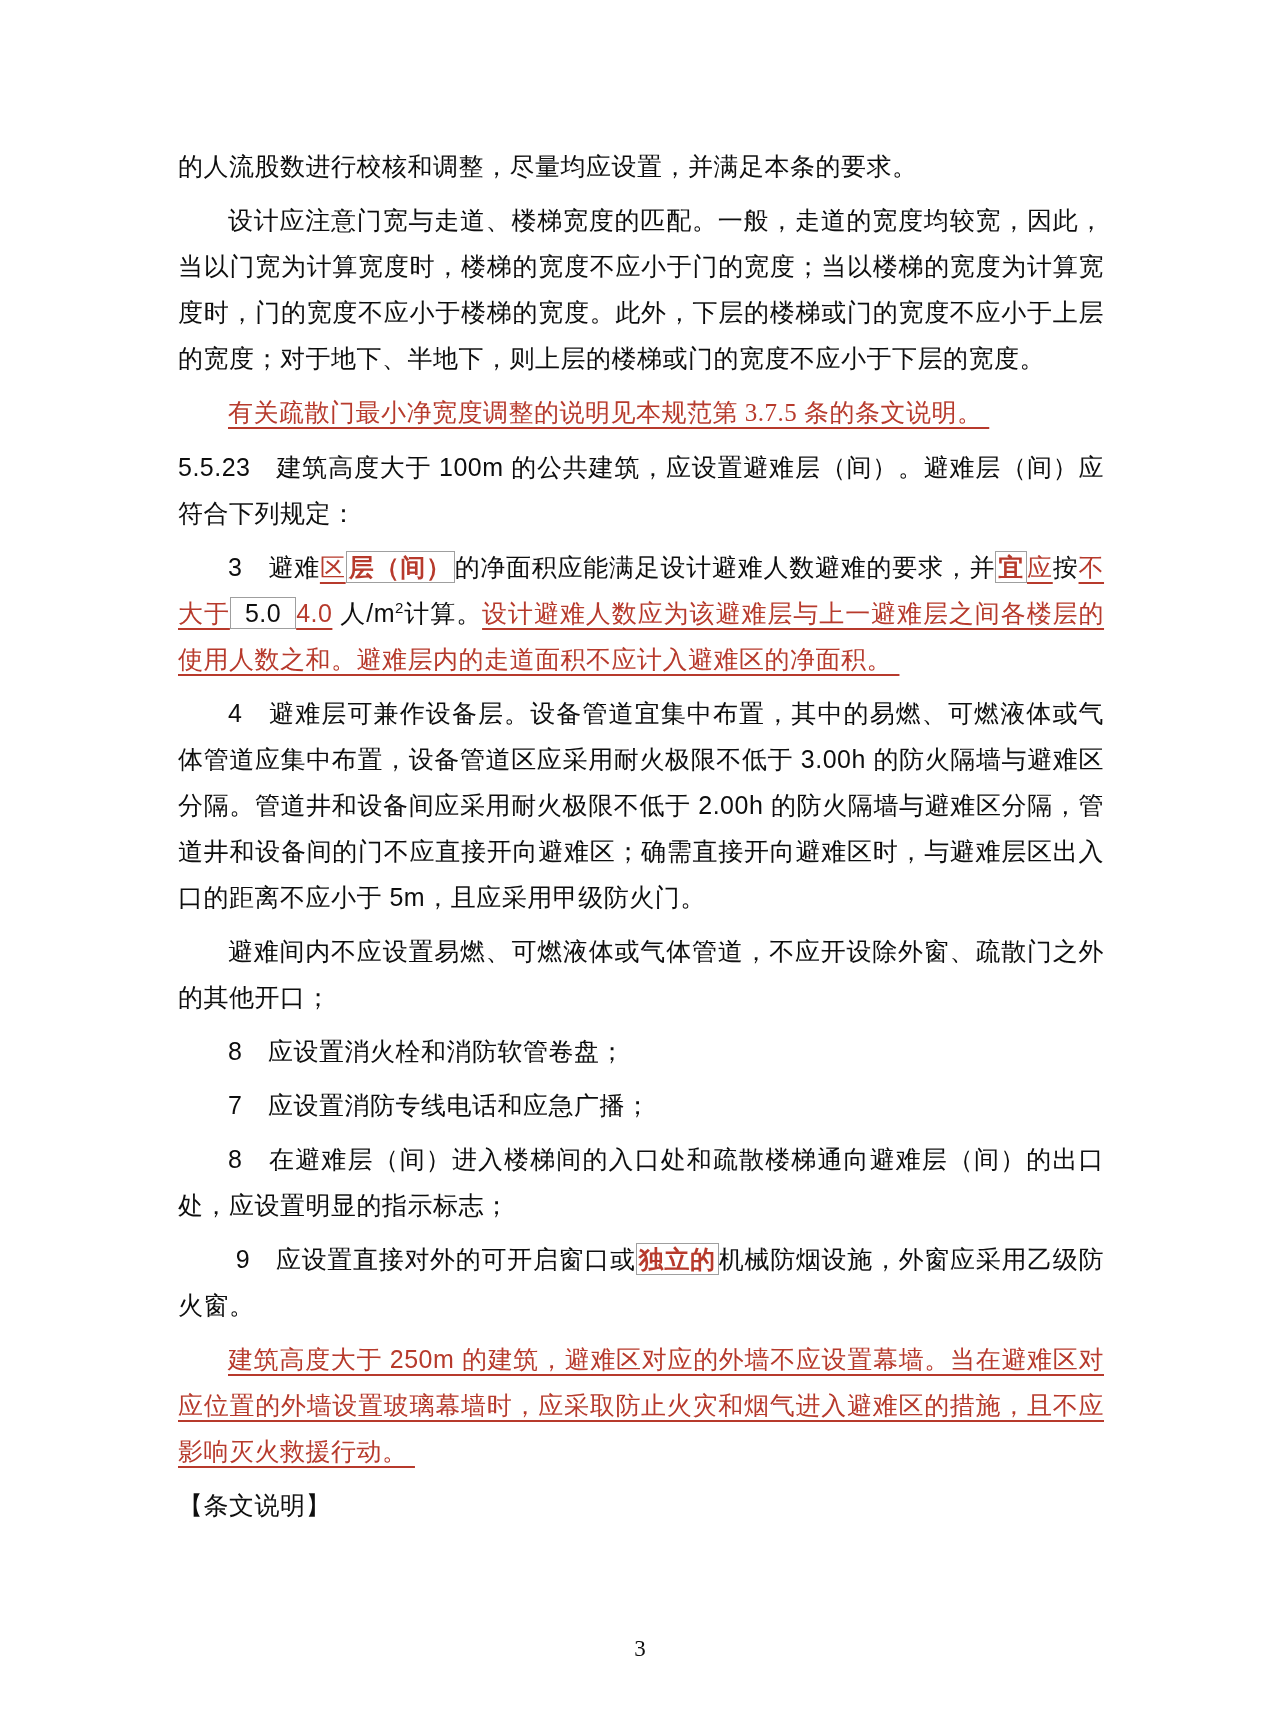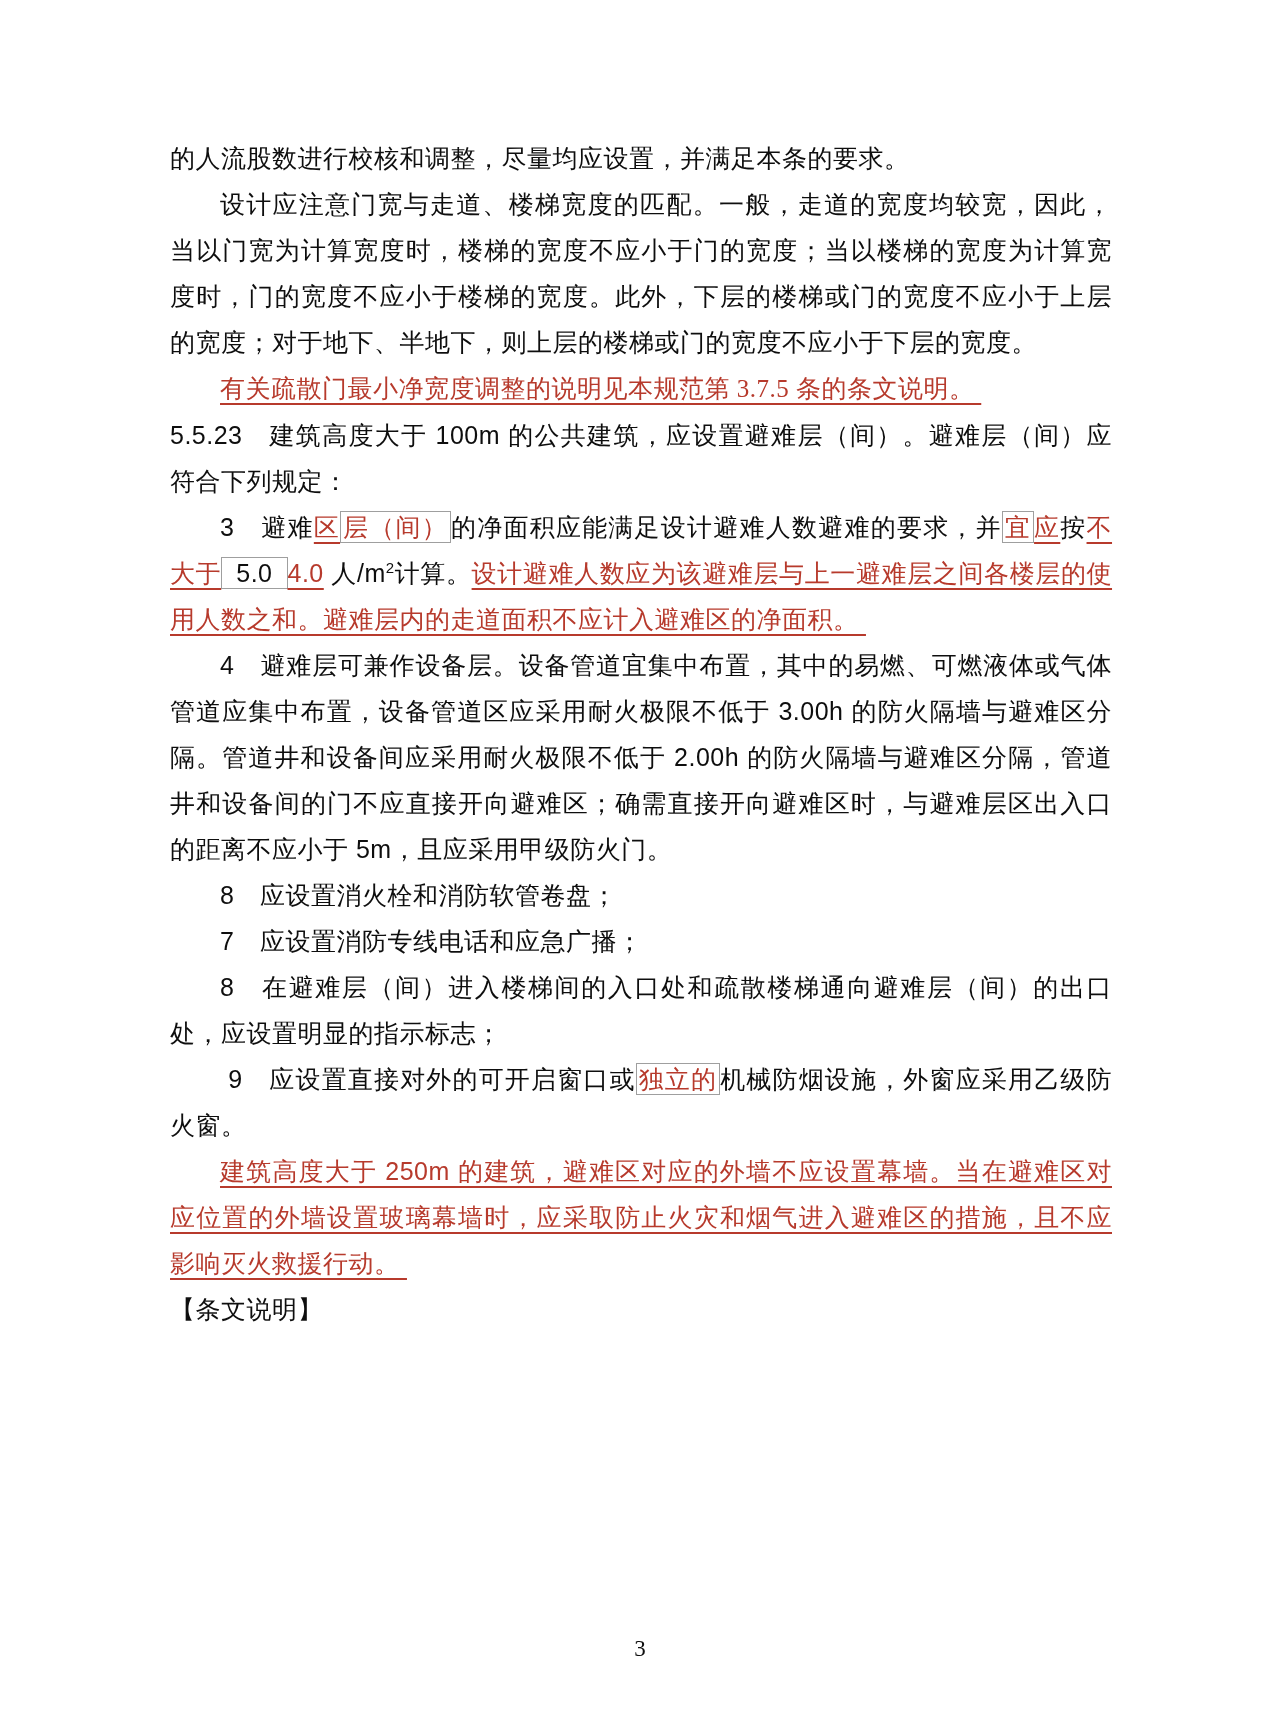--- a/index.html
+++ b/index.html
@@ -16,21 +16,21 @@
     background:var(--paper);
     overflow:hidden;
   }
   .content{
     position:absolute;
     left:170px;
     top:136px;
     width:942px;
   }
   p.para{
-    margin:0;
+    margin:8px;
     padding:0;
     font-size:25px;
     line-height:46px;
     text-align:justify;
     color:var(--ink);
     letter-spacing:0.5px;
   }
   .songti{font-family:"Liberation Serif", serif;}
   .heiti{font-family:"Liberation Sans", sans-serif;}
   .indent{text-indent:2em;}
@@ -39,20 +39,21 @@
   .run.ins{
     color:var(--red);
     text-decoration:underline;
     text-underline-offset:6px;
     text-decoration-thickness:2px;
   }
   .run.del{
     color:var(--red);
     border:1px solid var(--box);
     padding:1px 2px;
+    font-weight:bold;
   }
   .run.delDark{
     color:var(--ink);
     border:1px solid var(--box);
     padding:1px 14px;
   }
   sup.run{
     font-size:15px;
     line-height:0;
     color:var(--ink);
@@ -72,20 +73,21 @@
 <body>
 
 <div class="page">
   <div class="content">
       <p class="para songti"><span class="run normal">的人流股数进行校核和调整，尽量均应设置，并满足本条的要求。</span></p>
       <p class="para songti indent"><span class="run normal">设计应注意门宽与走道、楼梯宽度的匹配。一般，走道的宽度均较宽，因此，当以门宽为计算宽度时，楼梯的宽度不应小于门的宽度；当以楼梯的宽度为计算宽度时，门的宽度不应小于楼梯的宽度。此外，下层的楼梯或门的宽度不应小于上层的宽度；对于地下、半地下，则上层的楼梯或门的宽度不应小于下层的宽度。</span></p>
       <p class="para songti indent"><span class="run ins">有关疏散门最小净宽度调整的说明见本规范第 3.7.5 条的条文说明。 </span></p>
       <p class="para heiti"><span class="run normal">5.5.23　建筑高度大于 100m 的公共建筑，应设置避难层（间）。避难层（间）应符合下列规定：</span></p>
       <p class="para heiti indent"><span class="run normal">3　避难</span><span class="run ins">区</span><span class="run del">层（间）</span><span class="run normal">的净面积应能满足设计避难人数避难的要求，并</span><span class="run del">宜</span><span class="run ins">应</span><span class="run normal">按</span><span class="run ins">不大于</span><span class="run delDark">5.0</span><span class="run ins">4.0</span><span class="run normal"> 人/m</span><sup class="run sup">2</sup><span class="run normal">计算。</span><span class="run ins">设计避难人数应为该避难层与上一避难层之间各楼层的使用人数之和。避难层内的走道面积不应计入避难区的净面积。 </span></p>
       <p class="para heiti indent"><span class="run normal">4　避难层可兼作设备层。设备管道宜集中布置，其中的易燃、可燃液体或气体管道应集中布置，设备管道区应采用耐火极限不低于 3.00h 的防火隔墙与避难区分隔。管道井和设备间应采用耐火极限不低于 2.00h 的防火隔墙与避难区分隔，管道井和设备间的门不应直接开向避难区；确需直接开向避难区时，与避难层区出入口的距离不应小于 5m，且应采用甲级防火门。</span></p>
+      <p class="para heiti indent"><span class="run normal">避难间内不应设置易燃、可燃液体或气体管道，不应开设除外窗、疏散门之外的其他开口；</span></p>
       <p class="para heiti indent"><span class="run normal">8　应设置消火栓和消防软管卷盘；</span></p>
       <p class="para heiti indent"><span class="run normal">7　应设置消防专线电话和应急广播；</span></p>
       <p class="para heiti indent"><span class="run normal">8　在避难层（间）进入楼梯间的入口处和疏散楼梯通向避难层（间）的出口处，应设置明显的指示标志；</span></p>
       <p class="para heiti indent"><span class="run normal"> 9　应设置直接对外的可开启窗口或</span><span class="run del">独立的</span><span class="run normal">机械防烟设施，外窗应采用乙级防火窗。</span></p>
       <p class="para heiti indent"><span class="run ins">建筑高度大于 250m 的建筑，避难区对应的外墙不应设置幕墙。当在避难区对应位置的外墙设置玻璃幕墙时，应采取防止火灾和烟气进入避难区的措施，且不应影响灭火救援行动。 </span></p>
       <p class="para heiti"><span class="run normal">【条文说明】</span></p>
     </div>
   <div class="footer">3</div>
 </div>
 

